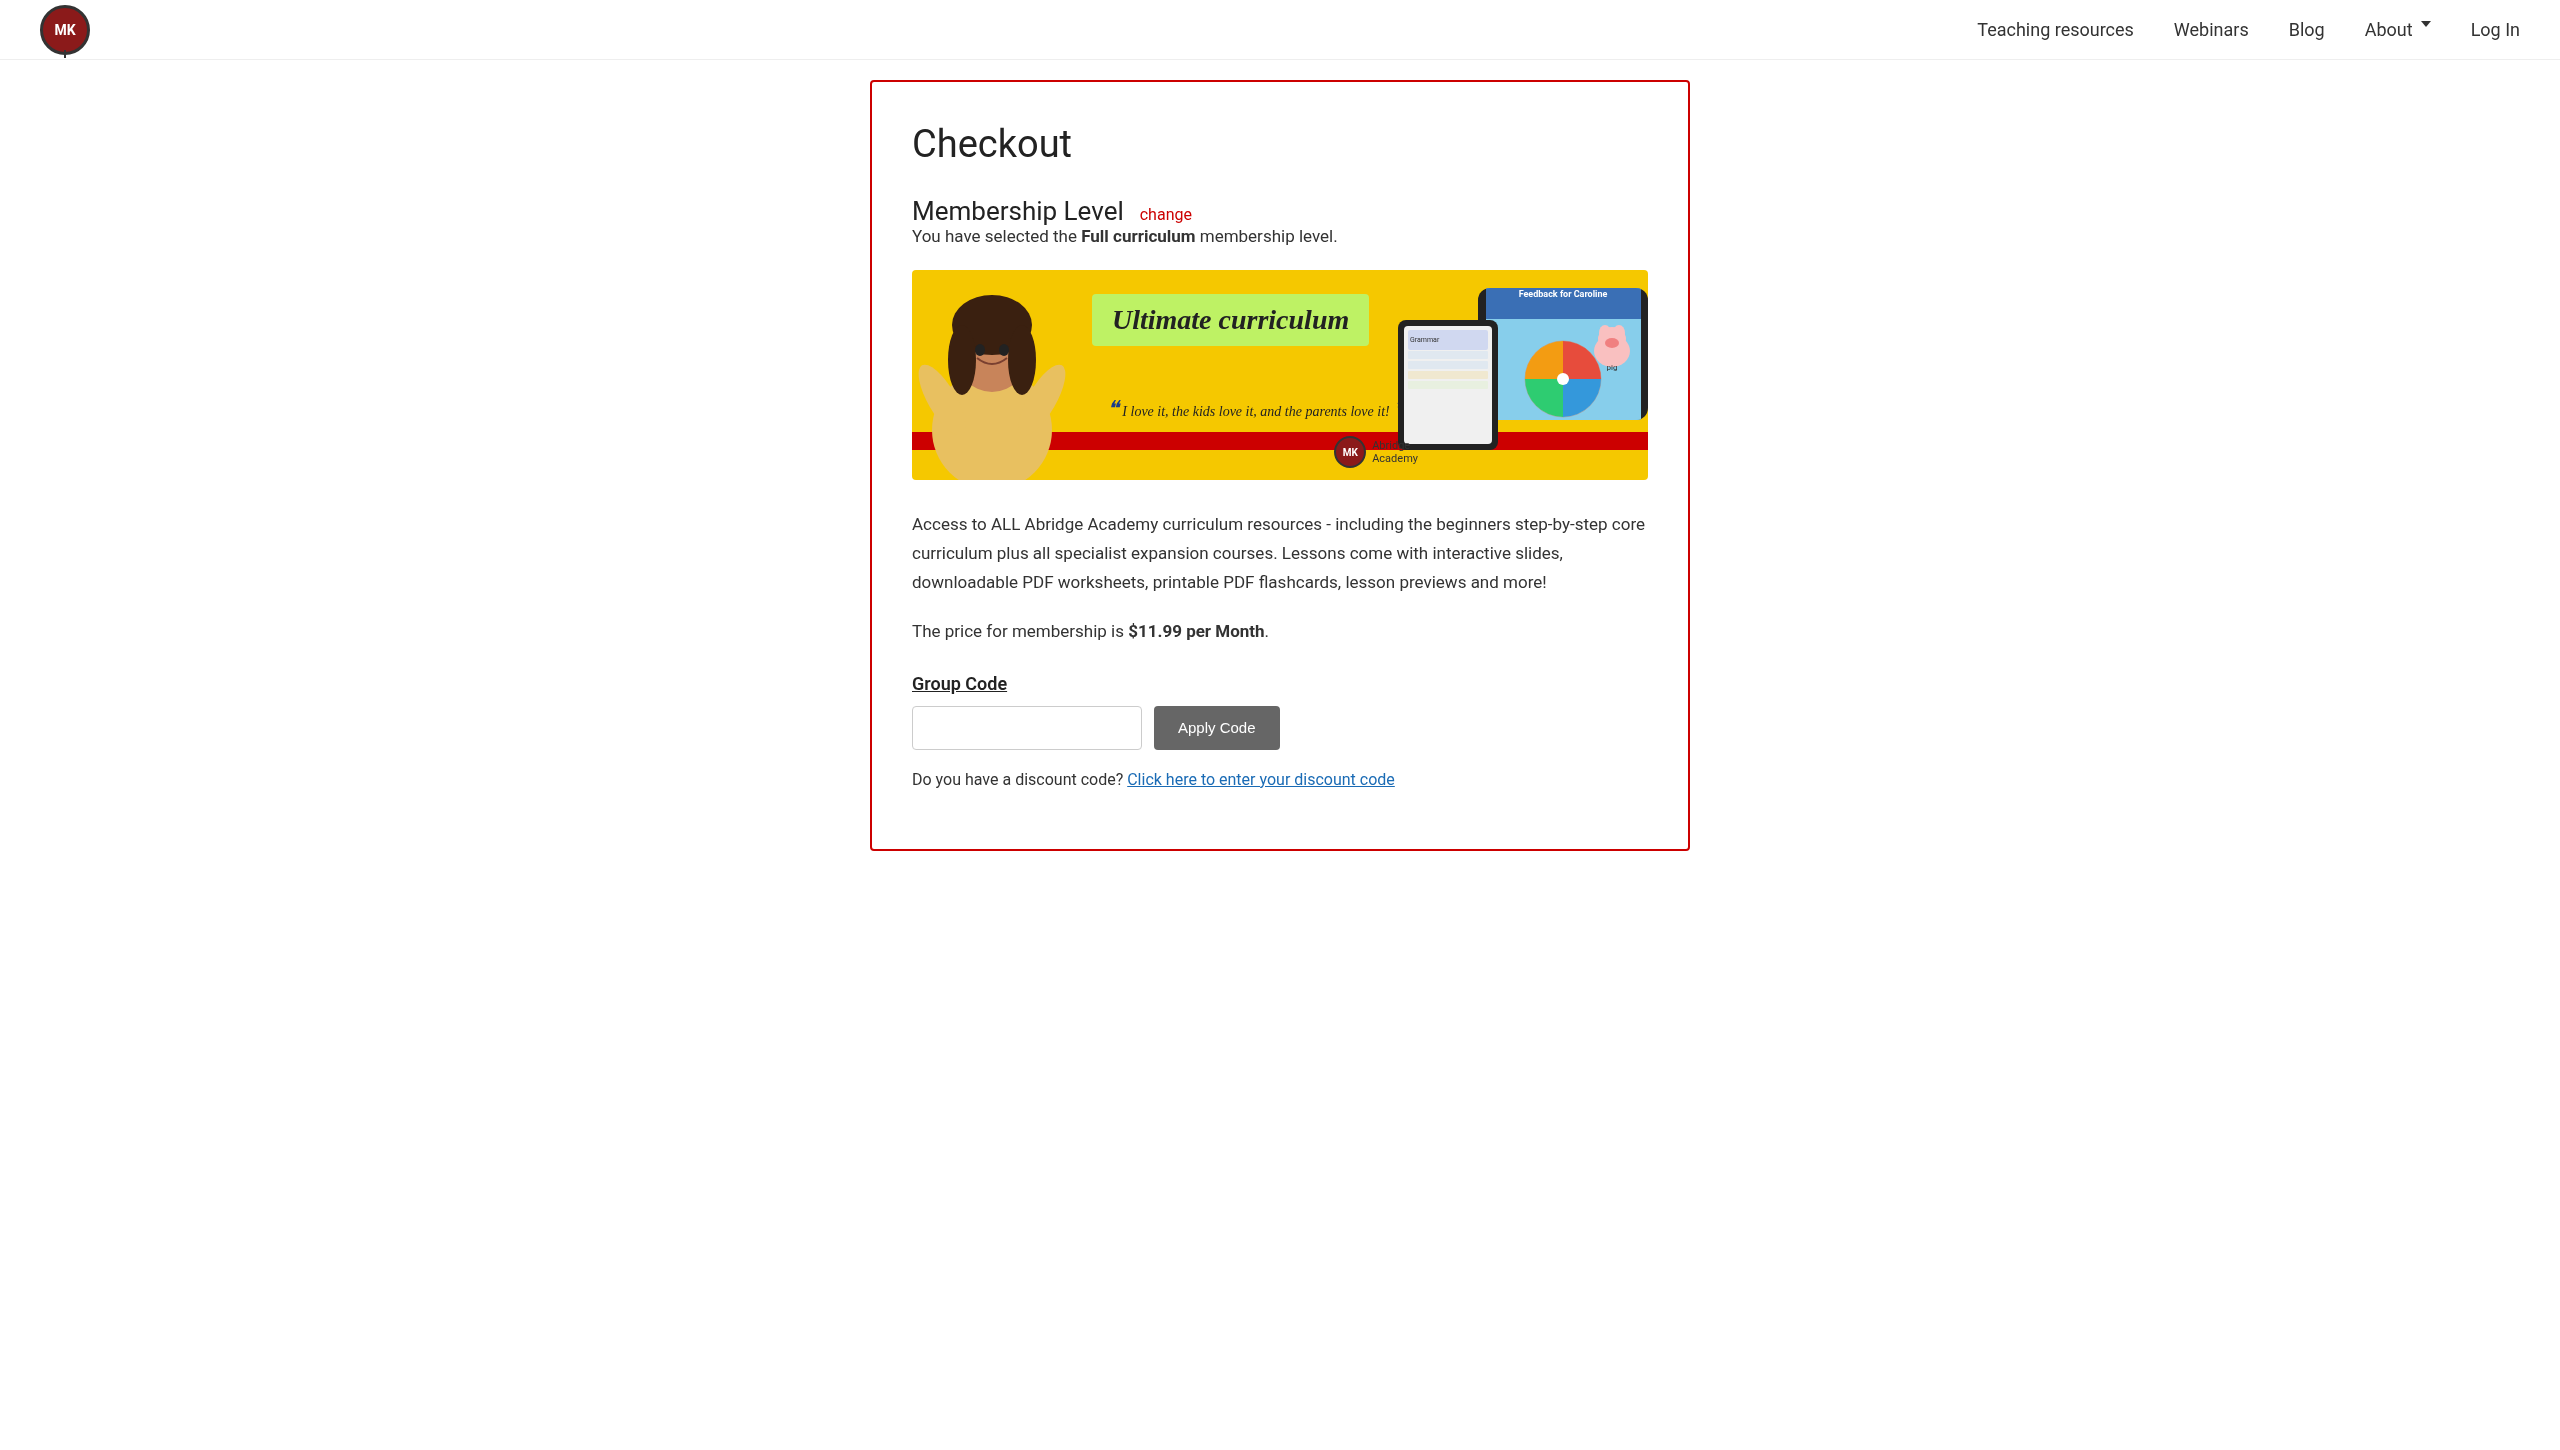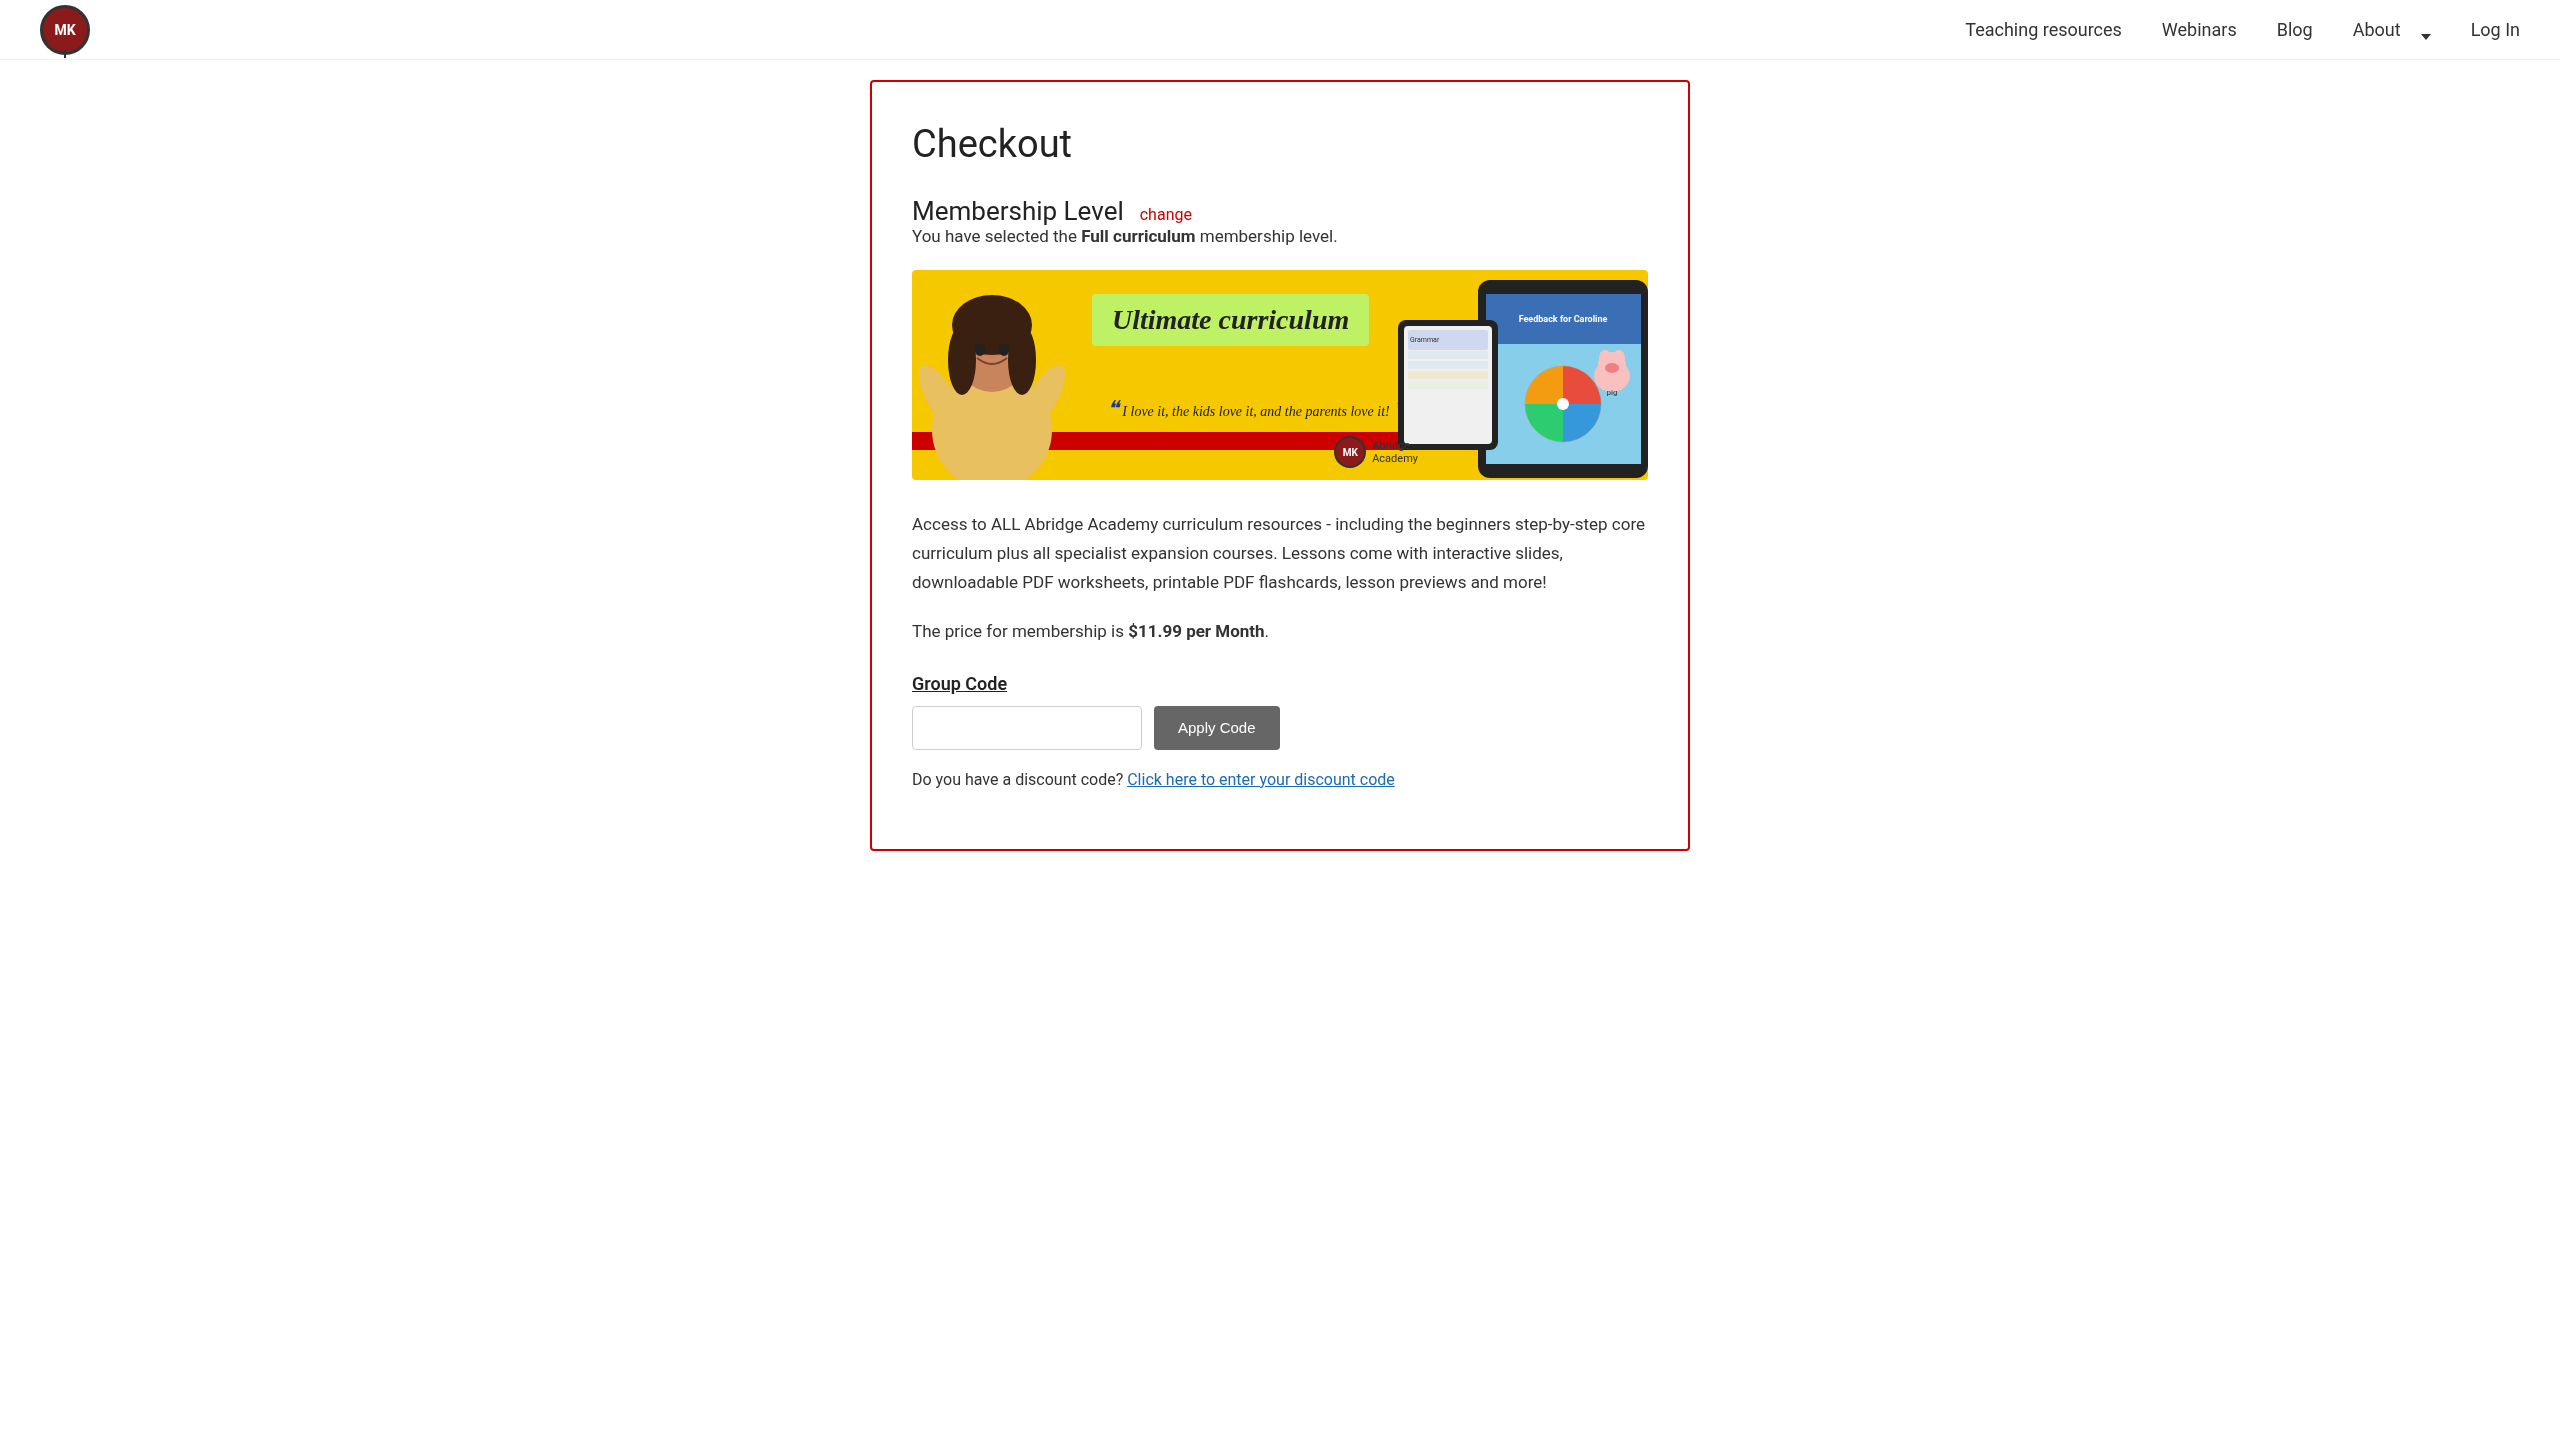--- a/index.html
+++ b/index.html
@@ -55,22 +55,22 @@
       list-style: none;
     }
     .nav-links a {
       text-decoration: none;
       color: #333;
       font-size: 18px;
       font-weight: 400;
     }
     .nav-about {
       display: flex;
-      align-items: flex-end;
-      gap: 20px;
+      align-items: flex-start;
+      gap: 8px;
     }
     .chevron-down {
       display: inline-block;
       width: 0;
       height: 0;
       border-left: 5px solid transparent;
       border-right: 5px solid transparent;
       border-top: 6px solid #333;
       margin-top: 2px;
     }
@@ -162,23 +162,23 @@
     .banner-devices {
       position: absolute;
       right: 0;
       top: 10px;
       width: 220px;
       height: 190px;
     }
     .device-large {
       position: absolute;
       right: 0;
-      top: 0;
+      top: 8px;
       width: 170px;
-      height: 198px;
+      height: 132px;
       background: #222;
       border-radius: 12px;
       display: flex;
       align-items: center;
       justify-content: center;
       overflow: hidden;
     }
     .device-screen {
       width: 155px;
       height: 170px;

